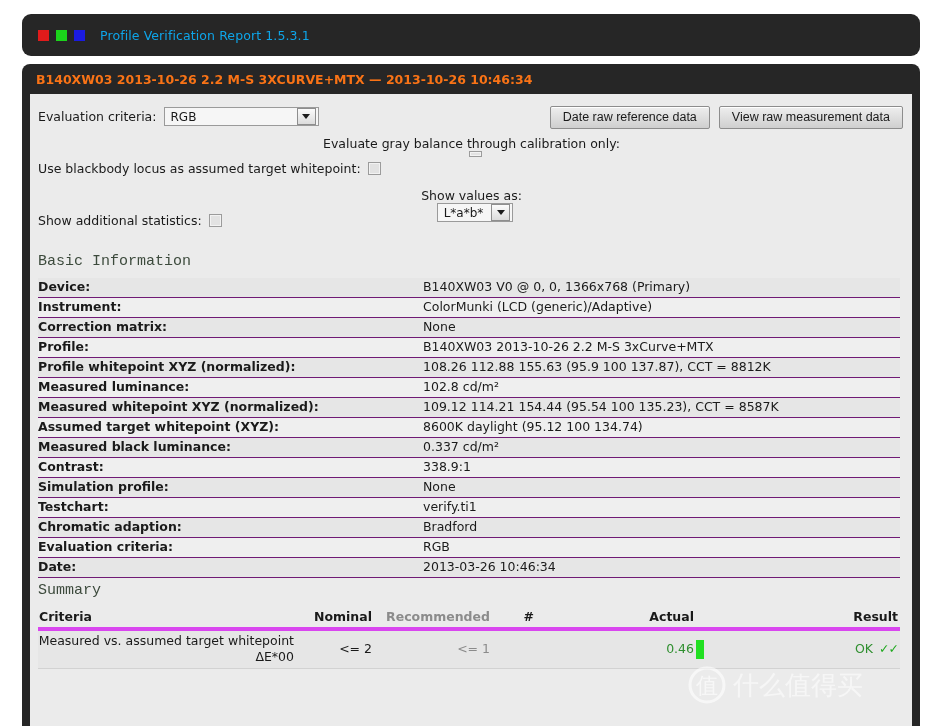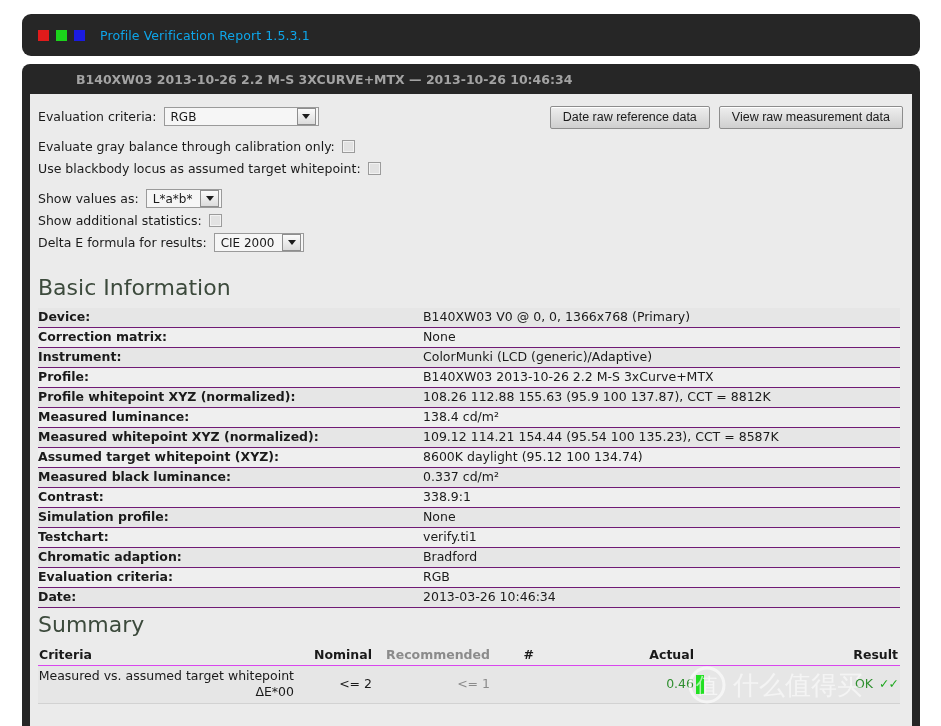--- a/index.html
+++ b/index.html
@@ -53,24 +53,23 @@
     left: 22px; top: 64px;
     width: 898px; height: 30px;
     background: #262626;
     border-radius: 8px 8px 0 0;
     display: flex;
     align-items: center;
     padding-left: 14px;
     box-sizing: border-box;
   }
   .reportbar-text {
-    color: #a3a3a3;
+    color: #f97316;
     font-size: 12.5px;
     font-weight: bold;
-    margin-left: 40px;
   }
 
   
   .frame {
     position: absolute;
     left: 22px; top: 94px;
     width: 898px; height: 632px;
     background: #262626;
     padding: 0 8px 0 8px;
     box-sizing: border-box;
@@ -84,21 +83,21 @@
   }
 
   
   .controls { padding: 12px 0 0 8px; position: relative; }
   .ctl-row {
     display: flex;
     align-items: center;
     height: 21px;
     margin-bottom: 1px;
   }
-  .ctl-row.gap { margin-top: 9px; }
+  .ctl-row.gap { margin-top: 9px; flex-direction: column; }
   .ctl-label { font-size: 12.5px; color: #1a1a1a; margin-right: 7px; }
 
   .sel {
     display: inline-flex;
     align-items: center;
     border: 1px solid #9a9a9a;
     background: #f6f6f6;
     height: 19px;
     box-sizing: border-box;
     padding: 0 0 0 6px;
@@ -144,24 +143,25 @@
     border-radius: 2px;
     font-size: 12.5px;
     color: #1a1a1a;
     padding: 3px 12px 4px 12px;
     white-space: nowrap;
     box-shadow: inset 0 1px 0 #ffffff;
   }
 
   
   .section-title {
-    font-size: 22px;
+    font-size: 15px;
     color: #3c4a3c;
     margin: 22px 0 8px 8px;
     font-weight: normal;
+    font-family: Liberation Mono, monospace;
   }
   .section-title.summary { margin-top: 4px; }
 
   
   table.info {
     border-collapse: collapse;
     width: 862px;
     margin-left: 8px;
     font-size: 12.5px;
   }
@@ -178,21 +178,21 @@
   
   table.summary {
     border-collapse: collapse;
     width: 862px;
     margin-left: 8px;
     font-size: 12.5px;
     table-layout: fixed;
   }
   table.summary th {
     font-weight: bold;
-    border-bottom: 1px solid #d946ef;
+    border-bottom: 4px solid #d946ef;
     padding: 2px 0 3px 0;
     background: #ebebeb;
     text-align: right;
   }
   table.summary th.c-criteria { text-align: left; padding-left: 1px; }
   table.summary td {
     border-bottom: 1px solid #d2d2d2;
     padding: 2px 0 3px 0;
     line-height: 16px;
     text-align: right;
@@ -289,57 +289,48 @@
             </span>
         </span>
       </div>
 
       <div class="ctl-row">
         <span class="ctl-label">Show additional statistics:</span>
         <span class="cbox"></span>
       </div>
 
 
-      <div class="ctl-row">
-        <span class="ctl-label">Delta E formula for results:</span>
-        <span class="sel">
-          <span class="sel-val">CIE 2000</span>
-          <span class="arrow-box">
-              <i class="tri-down"></i>
-            </span>
-        </span>
-      </div>
     </div>
 
     <div class="section-title">Basic Information</div>
     <table class="info">
       <tbody id="info-body">
           <tr>
             <td class="k">Device:</td>
             <td class="v">B140XW03 V0 @ 0, 0, 1366x768 (Primary)</td>
           </tr>
           <tr>
+            <td class="k">Instrument:</td>
+            <td class="v">ColorMunki (LCD (generic)/Adaptive)</td>
+          </tr>
+          <tr>
             <td class="k">Correction matrix:</td>
             <td class="v">None</td>
           </tr>
           <tr>
-            <td class="k">Instrument:</td>
-            <td class="v">ColorMunki (LCD (generic)/Adaptive)</td>
-          </tr>
-          <tr>
             <td class="k">Profile:</td>
             <td class="v">B140XW03 2013-10-26 2.2 M-S 3xCurve+MTX</td>
           </tr>
           <tr>
             <td class="k">Profile whitepoint XYZ (normalized):</td>
             <td class="v">108.26 112.88 155.63 (95.9 100 137.87), CCT = 8812K</td>
           </tr>
           <tr>
             <td class="k">Measured luminance:</td>
-            <td class="v">138.4 cd/m²</td>
+            <td class="v">102.8 cd/m²</td>
           </tr>
           <tr>
             <td class="k">Measured whitepoint XYZ (normalized):</td>
             <td class="v">109.12 114.21 154.44 (95.54 100 135.23), CCT = 8587K</td>
           </tr>
           <tr>
             <td class="k">Assumed target whitepoint (XYZ):</td>
             <td class="v">8600K daylight (95.12 100 134.74)</td>
           </tr>
           <tr>

